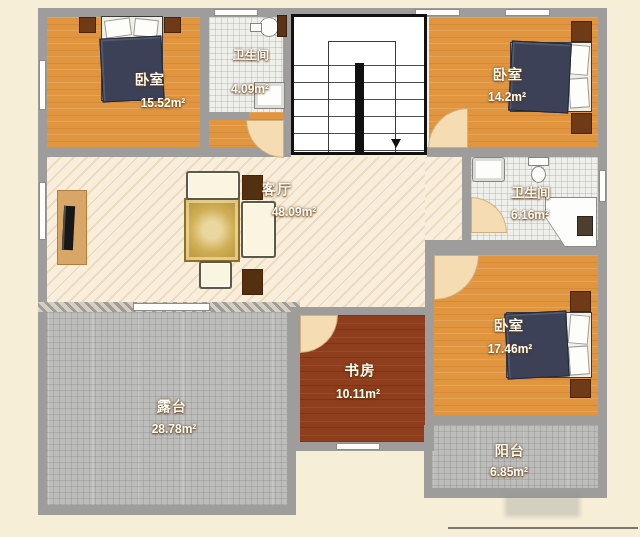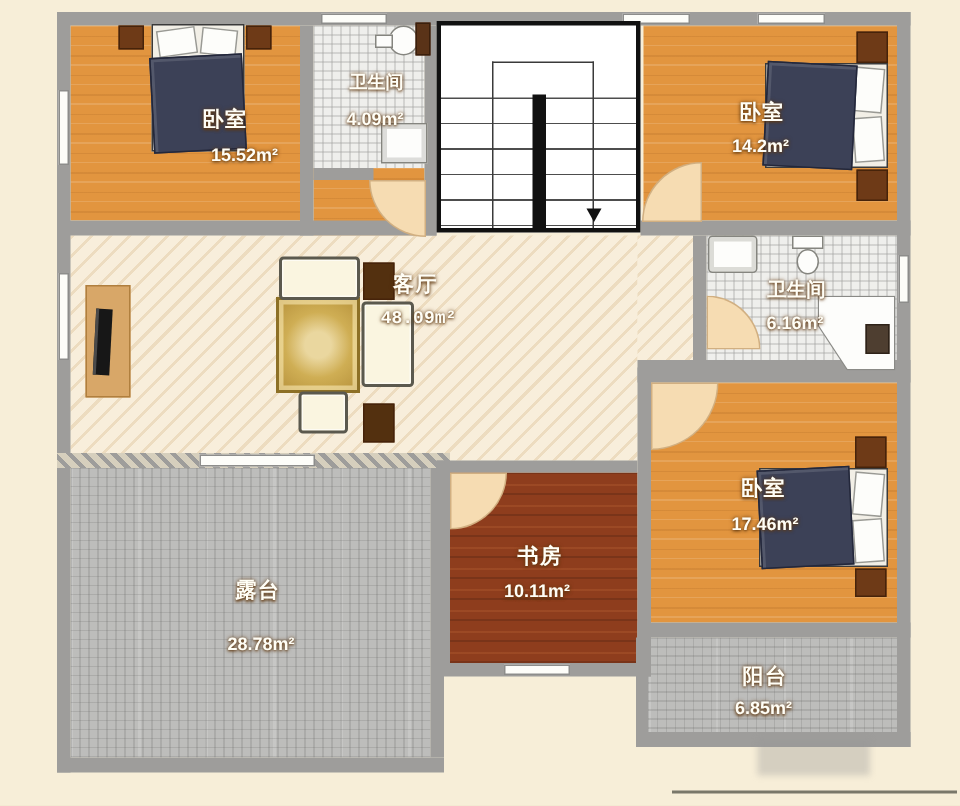--- a/index.html
+++ b/index.html
@@ -125,38 +125,38 @@
   <div class="abs" style="left:506px;top:312px;width:86px;height:66px;background:#f2efe6;border:1px solid #3a3a3a;">
     <div class="pillow" style="left:62px;top:2px;width:20px;height:29px;transform:rotate(5deg);"></div>
     <div class="pillow" style="left:62px;top:33px;width:20px;height:29px;transform:rotate(-4deg);"></div>
     <div class="blanket" style="left:-1px;top:-1px;width:62px;height:66px;transform:rotate(-3deg);"></div>
   </div>
 
   <div class="rn" style="left:150px;top:80px;">卧室</div>
   <div class="ra" style="left:163px;top:103px;">15.52m²</div>
 
   <div class="rn" style="left:251px;top:55px;font-size:12px;letter-spacing:0;">卫生间</div>
-  <div class="ra" style="left:250px;top:79px;">4.09m²</div>
+  <div class="ra" style="left:250px;top:89px;">4.09m²</div>
 
   <div class="rn" style="left:508px;top:75px;">卧室</div>
   <div class="ra" style="left:507px;top:97px;">14.2m²</div>
 
   <div class="rn" style="left:277px;top:190px;font-family:Liberation Serif, serif;">客厅</div>
-  <div class="ra" style="left:279px;top:212px;font-family:Liberation Mono, monospace;">48.09m²</div>
+  <div class="ra" style="left:294px;top:212px;">48.09m²</div>
 
   <div class="rn" style="left:531px;top:193px;font-size:13px;letter-spacing:0;">卫生间</div>
   <div class="ra" style="left:530px;top:215px;">6.16m²</div>
 
   <div class="rn" style="left:509px;top:326px;">卧室</div>
   <div class="ra" style="left:510px;top:349px;">17.46m²</div>
 
   <div class="rn" style="left:360px;top:371px;">书房</div>
   <div class="ra" style="left:358px;top:394px;">10.11m²</div>
 
-  <div class="rn" style="left:172px;top:394px;">露台</div>
+  <div class="rn" style="left:172px;top:407px;">露台</div>
   <div class="ra" style="left:174px;top:429px;">28.78m²</div>
 
   <div class="rn" style="left:510px;top:451px;">阳台</div>
   <div class="ra" style="left:509px;top:472px;">6.85m²</div>
 
   <div class="abs" style="left:505px;top:493px;width:75px;height:24px;background:rgba(150,150,148,.35);filter:blur(2px);"></div>
   <div class="abs" style="left:448px;top:527px;width:190px;height:2px;background:rgba(80,80,70,.75);"></div>
 
 </div>
 

